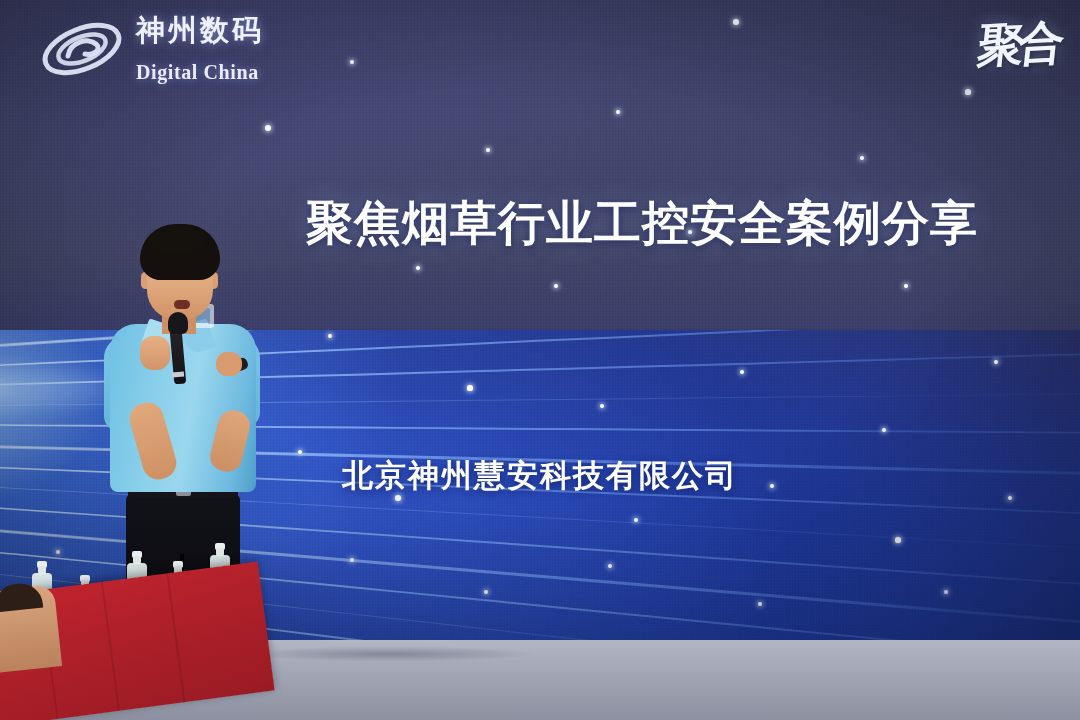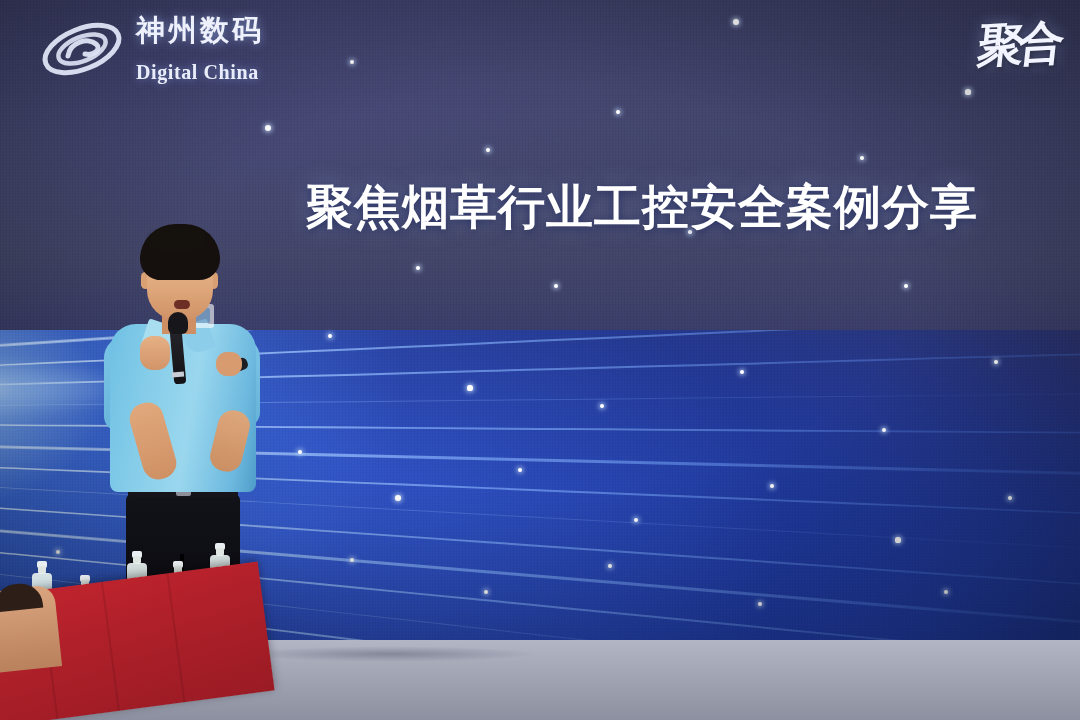--- a/index.html
+++ b/index.html
@@ -69,21 +69,21 @@
   .logo-right{ position:absolute; right:22px; top:14px; text-align:right; }
   .jh-mark{ font-size:46px; font-weight:700; color:#f2f4ff; letter-spacing:-6px;
             font-family:"Liberation Serif","DejaVu Serif",serif;
             transform:skewX(-9deg) rotate(-3deg); display:inline-block;
             text-shadow:1px 2px 6px rgba(0,0,0,.55), 0 0 14px rgba(170,195,255,.45); }
   .jh-sub{ font-size:30px; font-weight:700; color:#f4f6ff; letter-spacing:2px; margin-top:-4px;
            text-shadow:1px 2px 7px rgba(0,0,0,.5), 0 0 12px rgba(170,195,255,.4); }
 
   
   .slide-title{
-    position:absolute; left:306px; top:176px; width:720px;
+    position:absolute; left:306px; top:192px; width:720px;
     font-size:47px; font-weight:700; color:#ffffff; letter-spacing:1px; white-space:nowrap;
     text-shadow:0 2px 10px rgba(20,30,80,.75), 0 0 22px rgba(180,205,255,.35);
   }
   .slide-date{
     position:absolute; left:0; right:0; top:350px; text-align:center;
     font-size:29px; font-weight:700; color:#ffffff; letter-spacing:1px;
     text-shadow:0 2px 9px rgba(20,30,80,.7);
   }
   .slide-company{
     position:absolute; left:0; right:0; top:455px; text-align:center;
@@ -279,20 +279,21 @@
         <div class="dc-cn">神州数码</div>
         <div class="dc-en">Digital China</div>
       </div>
     </div>
 
     <div class="logo-right">
       <div class="jh-mark">聚合</div>
     </div>
 
     <div class="slide-title">聚焦烟草行业工控安全案例分享</div>
+    <div class="slide-company">北京神州慧安科技有限公司</div>
   </div>
 
   <div class="floor-edge"></div>
   <div class="stage-floor"></div>
   <div class="floor-shadow"></div>
 
   <div class="speaker">
     <div class="sp-pants"></div>
     <div class="sp-legsplit"></div>
     <div class="sp-belt"></div>

